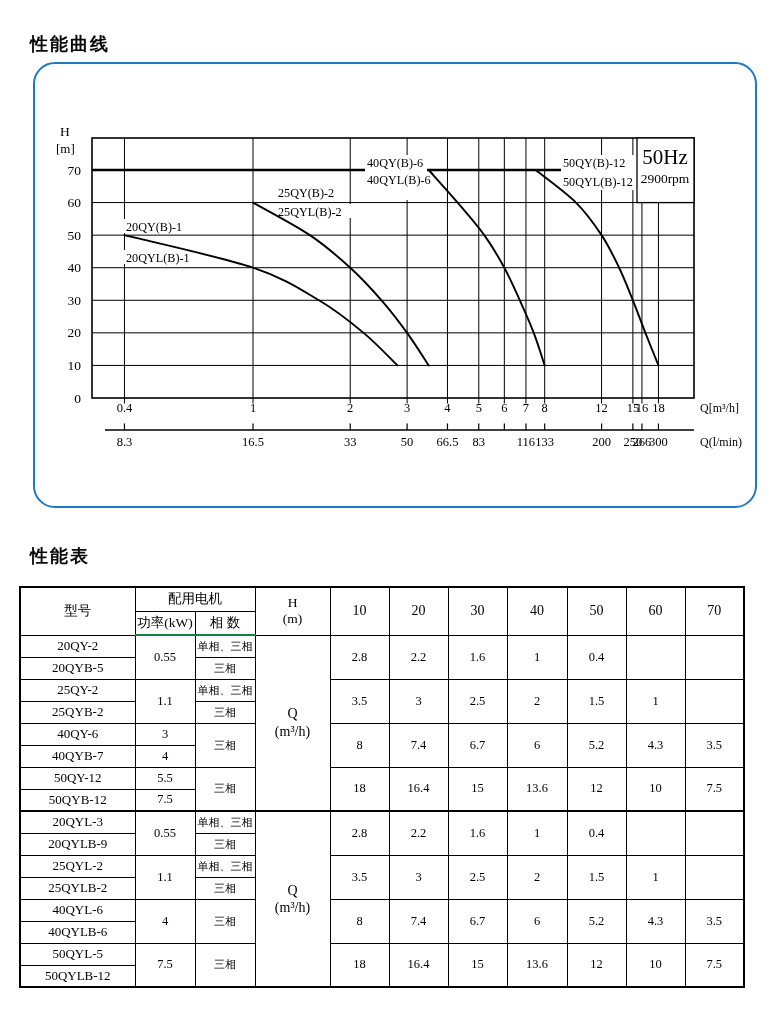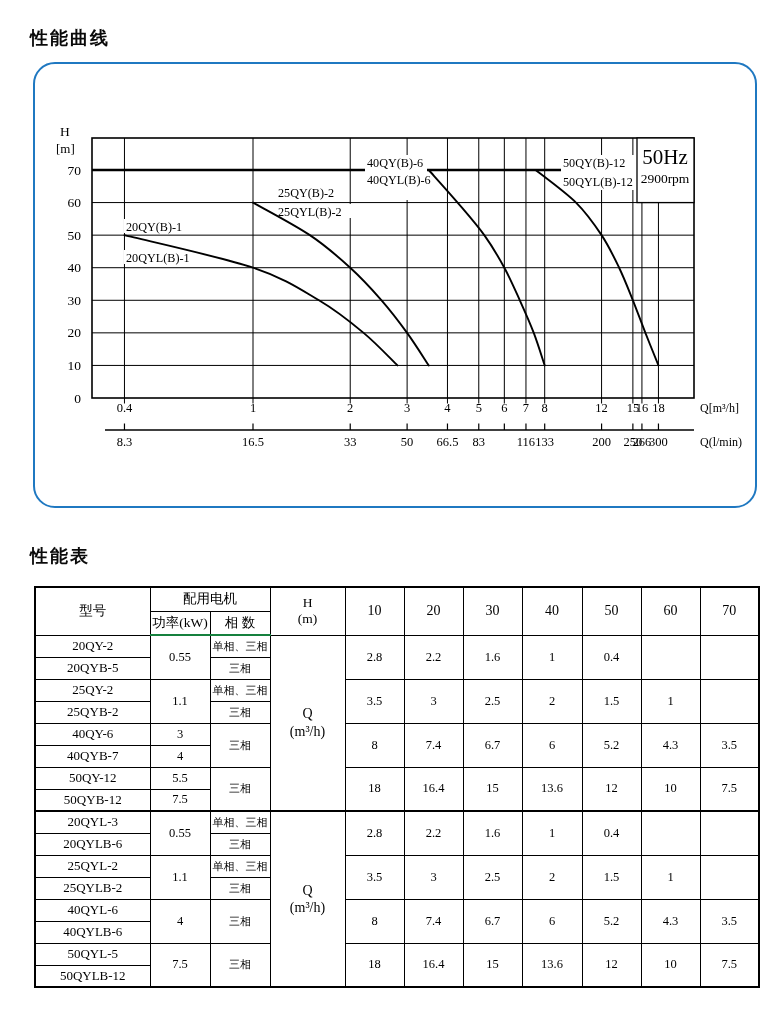--- a/index.html
+++ b/index.html
@@ -1,25 +1,25 @@
 <!DOCTYPE html>
 <html><head>
 <meta charset="utf-8">
 <style>
   html,body{margin:0;padding:0;background:#fff;}
   .page{position:relative;width:780px;height:1025px;background:#ffffff;overflow:hidden;
         font-family:"Liberation Serif","DejaVu Serif",serif;color:#000;}
   .sec-title{position:absolute;left:30px;font-family:"Liberation Sans","DejaVu Sans",sans-serif;
              font-weight:bold;font-size:18px;letter-spacing:2px;color:#0a0a0a;}
-  #curve-title{top:26px;}
+  #curve-title{top:32px;}
   #table-title{top:544px;text-align:right;}
   .chart-panel{position:absolute;left:33px;top:62px;width:720px;height:442px;
                border:2px solid #1f78c1;border-radius:22px;background:#fff;}
   #chart-svg{position:absolute;left:33px;top:62px;}
-  #perf-table{position:absolute;left:34px;top:586px;width:725px;border-collapse:collapse;
+  #perf-table{position:absolute;left:19px;top:586px;width:725px;border-collapse:collapse;
               table-layout:fixed;border:2px solid #000;}
   #perf-table td,#perf-table th{border:1px solid #000;padding:0;text-align:center;vertical-align:middle;
               font-family:"Liberation Serif","DejaVu Serif",serif;font-weight:normal;overflow:hidden;}
   #perf-table thead tr{height:24px;}
   #perf-table tbody tr{height:22px;}
   #perf-table thead th{font-size:13.5px;}
   #perf-table th.num-head{font-size:14px;}
   #perf-table thead tr:first-child th{border-bottom:1px solid #000;}
   #perf-table thead th[rowspan]{border-bottom:2px solid #000;}
   #perf-table tr.head-last th{border-bottom:2px solid #15803d;}
@@ -250,21 +250,21 @@
           </td>
           <td class="value-cell" rowspan="2">2.8</td>
           <td class="value-cell" rowspan="2">2.2</td>
           <td class="value-cell" rowspan="2">1.6</td>
           <td class="value-cell" rowspan="2">1</td>
           <td class="value-cell" rowspan="2">0.4</td>
           <td class="value-cell" rowspan="2"></td>
           <td class="value-cell" rowspan="2"></td>
         </tr>
         <tr>
-          <td class="model-cell">20QYLB-6</td>
+          <td class="model-cell">20QYLB-9</td>
           <td class="phase-cell">三相</td>
         </tr>
         <tr>
           <td class="model-cell">25QYL-2</td>
           <td class="power-cell" rowspan="2">1.1</td>
           <td class="phase-cell" rowspan="1">单相、三相</td>
           <td class="value-cell" rowspan="2">3.5</td>
           <td class="value-cell" rowspan="2">3</td>
           <td class="value-cell" rowspan="2">2.5</td>
           <td class="value-cell" rowspan="2">2</td>

